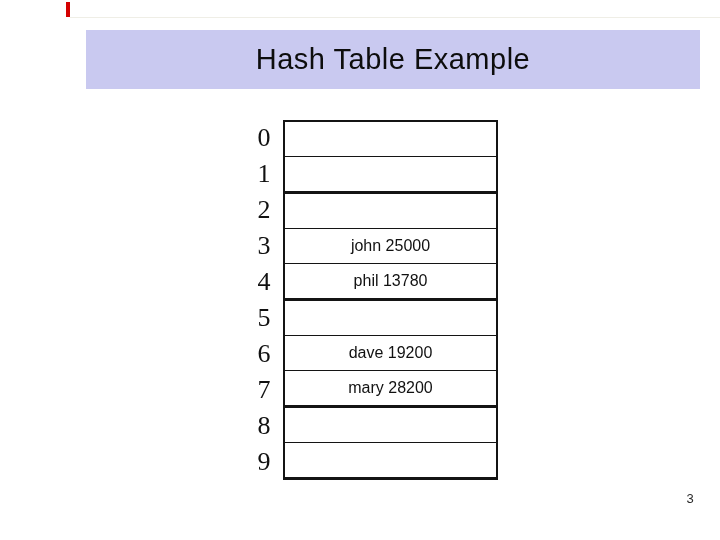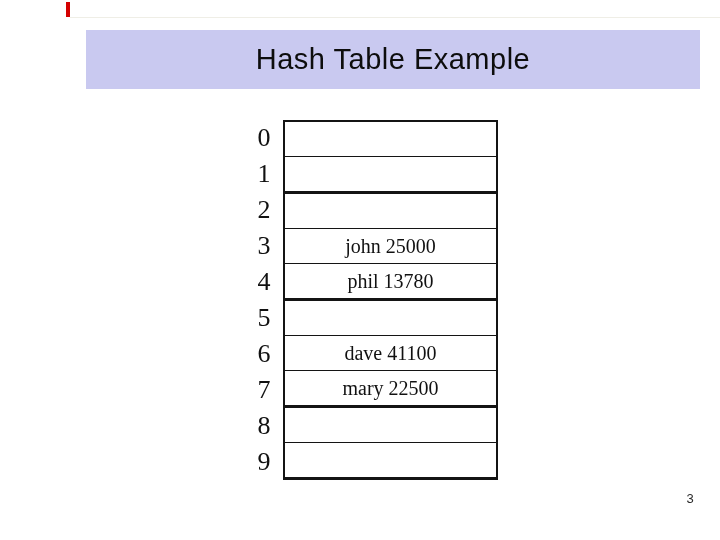--- a/index.html
+++ b/index.html
@@ -91,22 +91,22 @@
     display: flex;
     flex-direction: column;
     background: #ffffff;
   }
   .table-row {
     flex: 1 1 0;
     display: flex;
     align-items: center;
     justify-content: center;
     border-top: 1px solid #141414;
-    font-family: Liberation Serif, serif;
-    font-size: 20px;
+    font-family: Liberation Sans, sans-serif;
+    font-size: 16px;
     color: #111111;
     white-space: nowrap;
     overflow: hidden;
   }
   .table-row.first {
     border-top: none;
   }
   .table-row.thick-top {
     border-top-width: 3px;
   }
@@ -147,21 +147,21 @@
     <div class="index-cell">9</div>
   </div>
 
   <div class="hash-table">
     <div class="table-row first"></div>
     <div class="table-row"></div>
     <div class="table-row thick-top"></div>
     <div class="table-row">john 25000</div>
     <div class="table-row">phil 13780</div>
     <div class="table-row thick-top"></div>
-    <div class="table-row">dave 41100</div>
-    <div class="table-row">mary 22500</div>
+    <div class="table-row">dave 19200</div>
+    <div class="table-row">mary 28200</div>
     <div class="table-row thick-top"></div>
     <div class="table-row"></div>
   </div>
 
   <div class="page-number">3</div>
 
 </div>
 
 </body></html>

